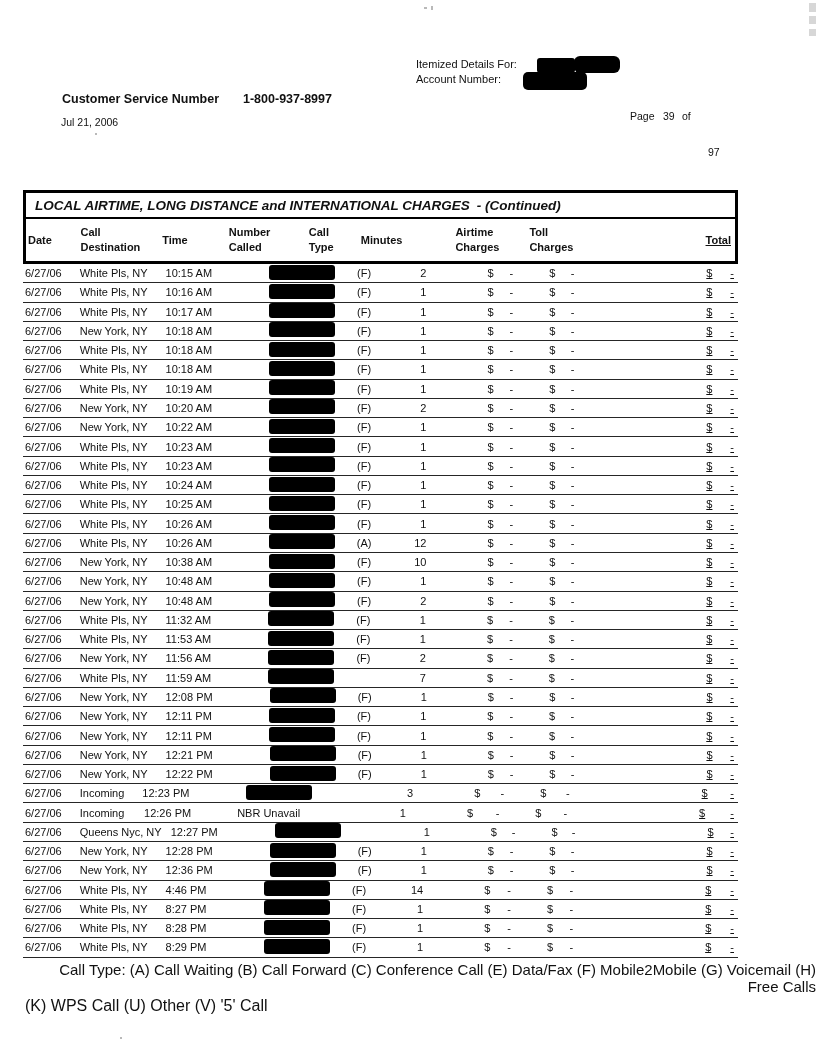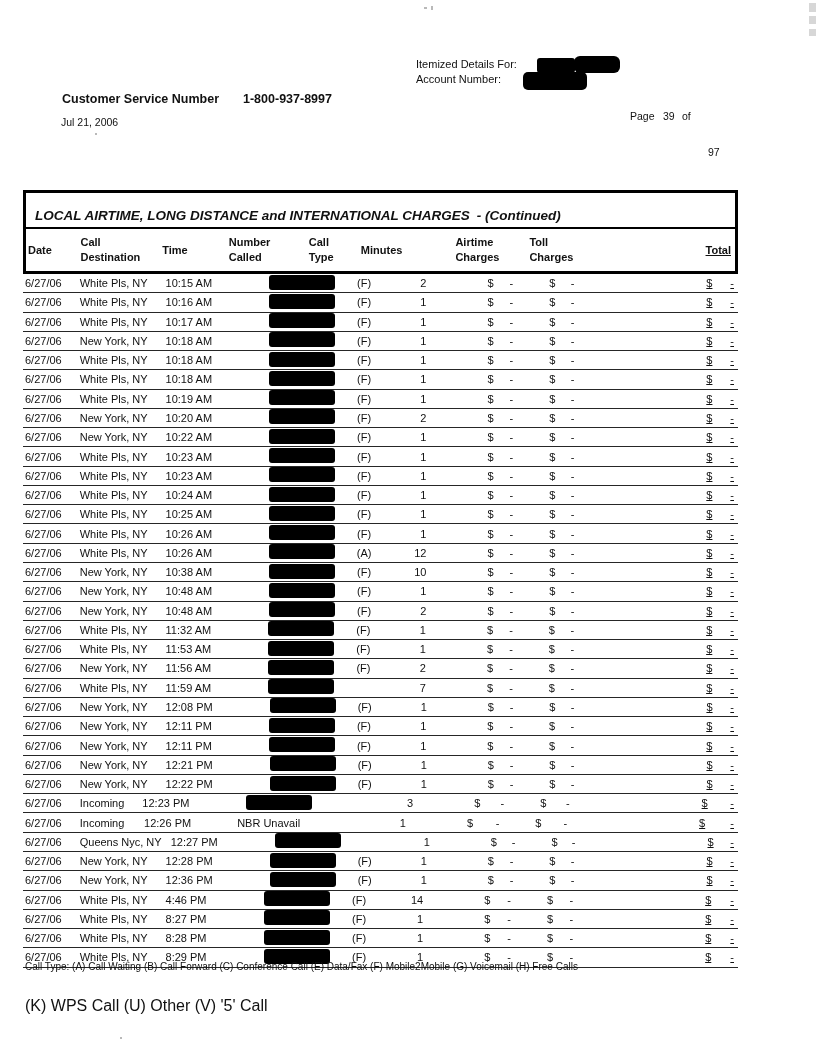--- a/index.html
+++ b/index.html
@@ -15,21 +15,21 @@
   .redact { background: #000; position: absolute; border-radius: 3px; }
   .csn-line { position: absolute; left: 62px; top: 92px; font-size: 12.5px; font-weight: bold; }
   .csn-number { position: absolute; left: 243px; top: 92px; font-size: 12.5px; font-weight: bold; }
   .stmt-date { position: absolute; left: 61px; top: 116px; font-size: 10.5px; }
   .page-line { position: absolute; top: 110px; font-size: 10.5px; }
   .page-line span { position: absolute; white-space: nowrap; }
 
   
   .tablewrap { position: absolute; left: 23px; top: 190px; width: 715px; }
   .headbox { border: 3px solid #000; }
-  .title-row { height: 26px; border-bottom: 2px solid #000; display: flex; align-items: center; padding-left: 9px; font-size: 13.5px; font-weight: bold; font-style: italic; white-space: nowrap; margin-top: 10px; }
+  .title-row { height: 26px; border-bottom: 2px solid #000; display: flex; align-items: center; padding-left: 9px; font-size: 13.5px; font-weight: bold; font-style: italic; white-space: nowrap; }
   .title-suffix { margin-left: 7px; }
   .colhead-row { height: 42px; display: flex; font-size: 11px; font-weight: bold; padding-top: 0; line-height: 15px; align-items: center; }
   .colhead-row .hl { white-space: nowrap; }
 
   .rows {}
   .row { height: 19.27px; display: flex; align-items: center; border-bottom: 1.6px solid #262626; font-size: 11px; white-space: nowrap; gap: 18px; }
 
   
   .c-date   { width: 41px;  padding-left: 2px; }
   .c-dest   { width: 73px;  }
@@ -46,21 +46,21 @@
   .h-num  { padding-left: 41px; }
   .h-type { padding-left: 15px; text-align: left; }
   .h-air  { display: block; padding-left: 53px; }
   .h-toll { display: block; padding-left: 32px; }
   .h-total{ display: block; text-align: right; padding-right: 4px; padding-left: 0; }
 
   .num-redact { display: inline-block; width: 66px; height: 15px; background: #000; border-radius: 3px; margin-left: 39px; }
   .num-text { display: inline-block; margin-left: 28px; }
 
   
-  .legend1 { position: absolute; left: 25px; top: 961px; font-size: 10px; }
+  .legend1 { position: absolute; left: 25px; top: 961px; font-size: 15px; text-align: right; }
   .legend2 { position: absolute; left: 25px; top: 997px; font-size: 16px; }
 </style>
 </head>
 <body>
 
 <div class="artifact" style="left:424px;top:7px;width:3px;height:2px;"></div>
 <div class="artifact" style="left:431px;top:6px;width:2px;height:4px;"></div>
 <div class="artifact" style="left:95px;top:133px;width:2px;height:2px;"></div>
 <div class="artifact" style="left:120px;top:1037px;width:2px;height:2px;"></div>
 <div class="edge-mark" style="left:809px;top:3px;width:7px;height:9px;"></div>

